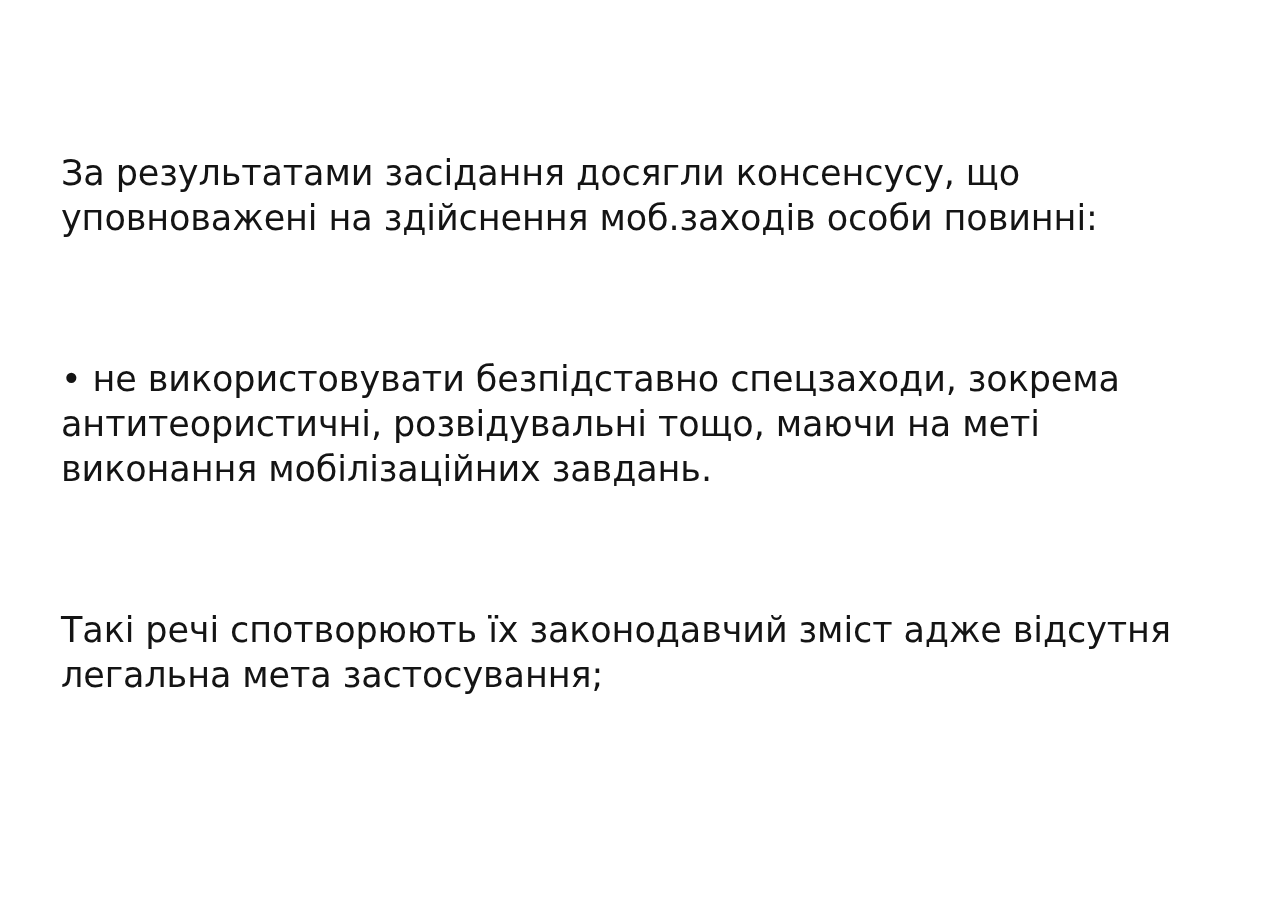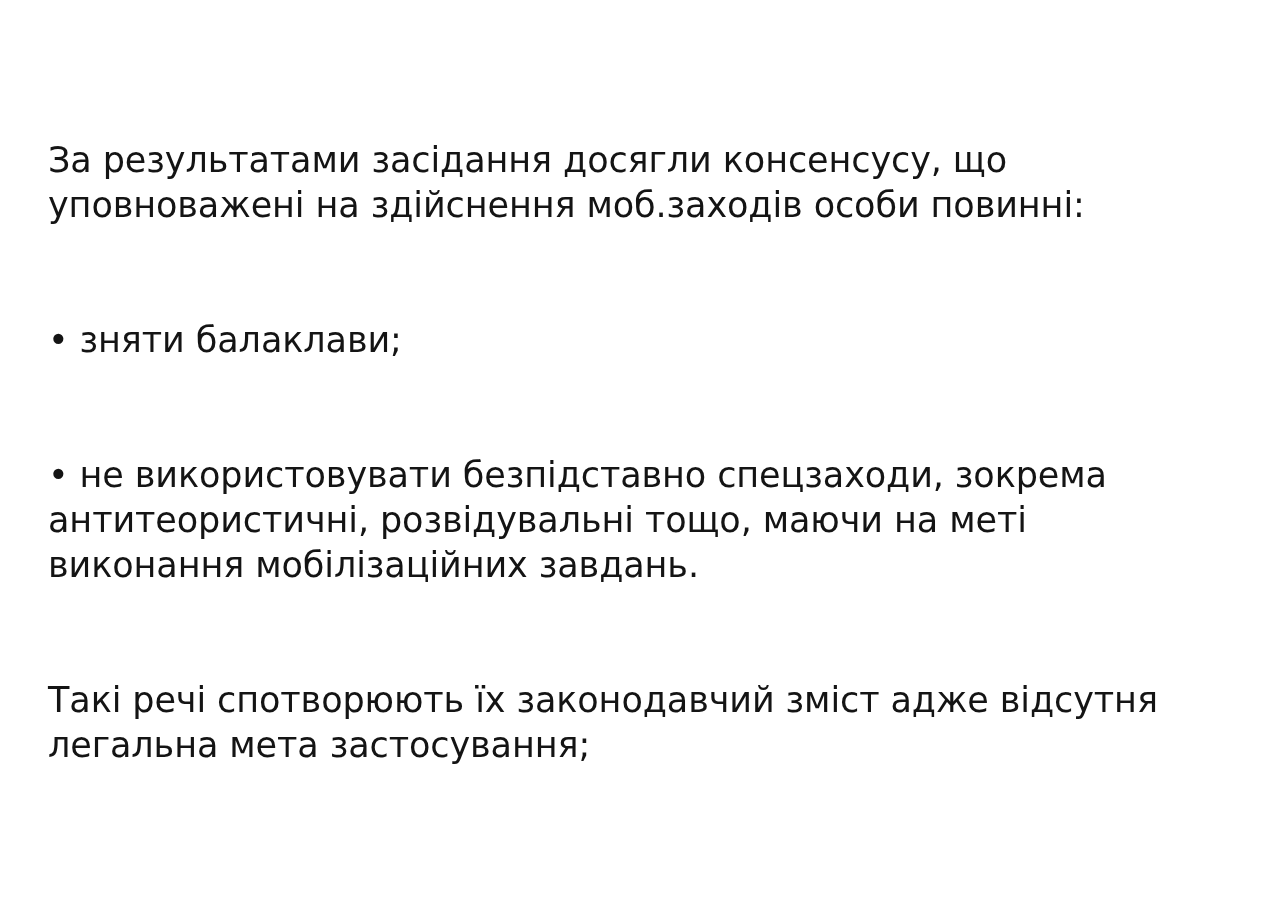--- a/index.html
+++ b/index.html
@@ -24,33 +24,32 @@
   }
   .block {
     font-size: 35px;
     line-height: 1.285;
     letter-spacing: -0.1px;
     color: #141414;
     white-space: pre-wrap;
     word-wrap: break-word;
   }
   .para {
-    margin: 0;
+    margin: 13px;
     font-size: 35px;
     line-height: 45px;
     color: #141414;
     white-space: pre-wrap;
   }
 </style>
 </head>
 <body>
 
 <div class="page">
   <div class="block">
     <p class="para">За результатами засідання досягли консенсусу, що уповноважені на здійснення моб.заходів особи повинні:</p>
-    <p class="para">• зняти балаклави;</p>
     <p class="para">• не використовувати безпідставно спецзаходи, зокрема антитеористичні, розвідувальні тощо, маючи на меті виконання мобілізаційних завдань.</p>
     <p class="para">Такі речі спотворюють їх законодавчий зміст адже відсутня легальна мета застосування;</p>
     
     
     
   </div>
 </div>
 
 </body></html>

